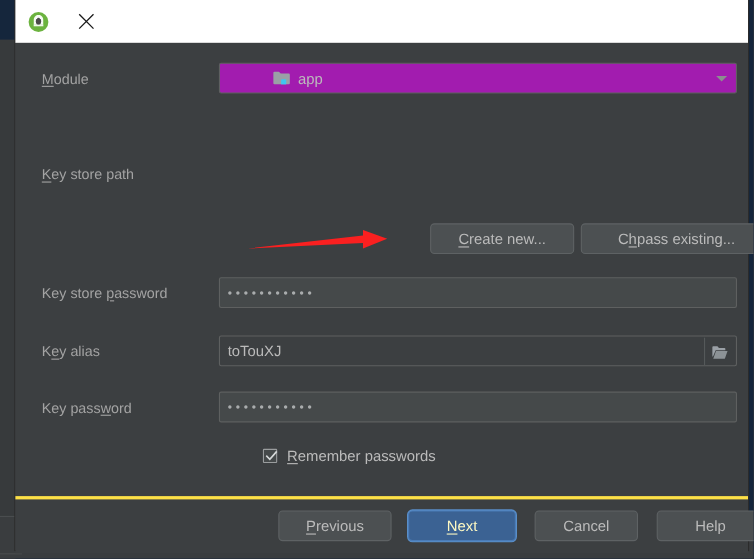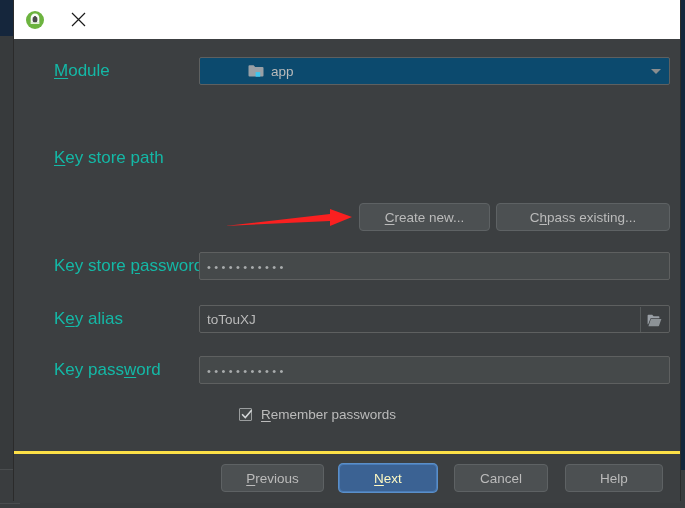--- a/index.html
+++ b/index.html
@@ -111,44 +111,44 @@
   .row {
     position: absolute;
     left: 0;
     width: 666px;
     height: 30px;
     display: flex;
     align-items: center;
   }
   .lbl {
     position: absolute;
-    left: 40px;
-    font-size: 17px;
-    color: #14b8a6;
+    left: 24px;
+    font-size: 13px;
+    color: #a3a3a3;
     white-space: nowrap;
   }
   .mn { text-decoration: underline; text-underline-offset: 2px; }
 
   .field {
     position: absolute;
     left: 185px;
     width: 471px;
     height: 28px;
     box-sizing: border-box;
     background: #45494a;
     border: 1px solid #5e6060;
     border-radius: 2px;
     display: flex;
     align-items: center;
     padding-left: 7px;
     font-size: 13.5px;
     color: #bbbbbb;
     overflow: hidden;
   }
-  .field.combo { background: #0c4a6e; padding-left: 48px; }
+  .field.combo { background: #a21caf; padding-left: 48px; }
   .field.flat  { background: #3c3f41; }
 
   .combo-arrow {
     position: absolute;
     right: 0px;
     top: 0;
     width: 26px;
     height: 26px;
     display: flex;
     align-items: center;
@@ -195,20 +195,21 @@
     background: #4c5052;
     border: 1px solid #5e6264;
     border-radius: 4px;
     color: #bbbbbb;
     font-size: 13.5px;
     display: flex;
     align-items: center;
     justify-content: center;
     cursor: default;
     white-space: nowrap;
+    margin-left: 32px;
   }
   .btn.primary {
     background: #3b6293;
     border: 1px solid #4a7cb8;
     box-shadow: 0 0 0 1px #5a8fc9;
     color: #fef9c3;
   }
 
   
   .cb-row {

